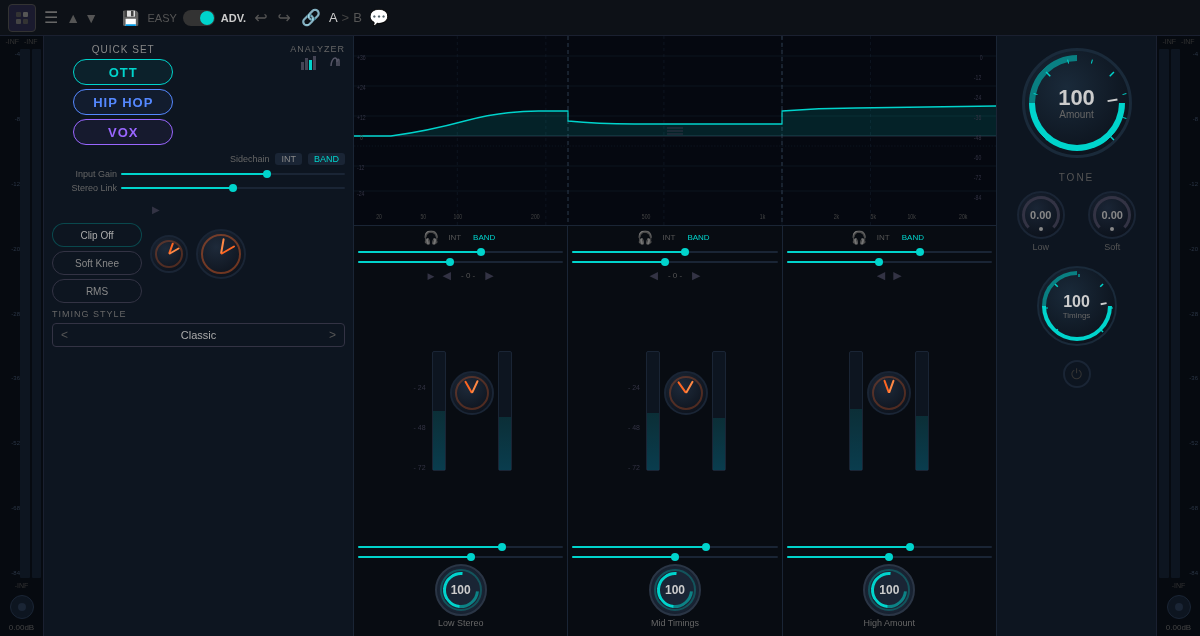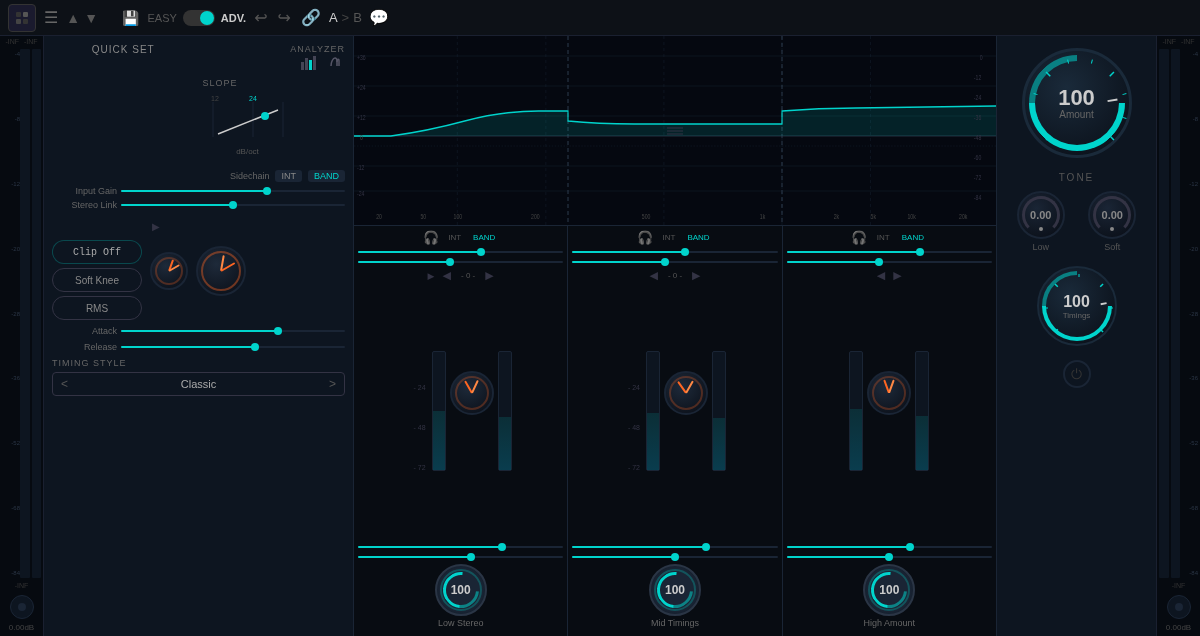--- a/index.html
+++ b/index.html
@@ -186,21 +186,20 @@
       background: #0d1520;
       color: #888;
       font-size: 10px;
       display: flex; align-items: center; justify-content: center;
       cursor: pointer;
       padding: 0 14px;
     }
     .toggle-btn.active {
       border-color: #00d4cc44;
       color: #aaa;
-      font-family: Liberation Mono, monospace;
     }
 
     .attack-release {
       display: flex;
       flex-direction: column;
       gap: 6px;
     }
 
     .timing-style {
       display: flex;
@@ -639,20 +638,25 @@
     </div>
     <div style="font-size:8px;color:#444;text-align:center;padding-bottom:4px;">0.00dB</div>
   </div>
 
   <div class="left-panel">
 
     <div style="display:flex;gap:8px;">
 
       <div style="flex:1;">
         <div class="quick-set-title">QUICK SET</div>
+        <div class="quick-set-buttons" style="margin-top:4px;">
+          <div class="qs-btn qs-ott">OTT</div>
+          <div class="qs-btn qs-hiphop">HIP HOP</div>
+          <div class="qs-btn qs-vox">VOX</div>
+        </div>
       </div>
 
       <div style="flex:1;">
         <div class="analyzer-title">ANALYZER</div>
         <div class="analyzer-icons">
           <span style="cursor:pointer;">
             <svg width="18" height="16" viewBox="0 0 18 16">
                 <rect x="0" y="8" width="3" height="8" fill="#445"></rect>
                 <rect x="4" y="4" width="3" height="12" fill="#445"></rect>
                 <rect x="8" y="6" width="3" height="10" fill="#00d4cc"></rect>
@@ -660,37 +664,20 @@
               </svg>
           </span>
           <span style="cursor:pointer;">
             <svg width="18" height="16" viewBox="0 0 18 16">
                 <path d="M4 12 C4 8 6 4 8 4 C10 4 10 6 10 8 L10 12" stroke="#556" fill="none" stroke-width="1.5"></path>
                 <path d="M10 8 C10 5 12 4 12 7 L12 12" stroke="#556" fill="none" stroke-width="1.5"></path>
               </svg>
           </span>
         </div>
 
-        <div style="margin-top:4px;">
-          <div class="slope-label">SLOPE</div>
-          <div style="position:relative;width:90px;height:70px;margin-top:4px;">
-            <svg width="90" height="55" viewBox="0 0 90 55">
-
-              <line x1="10" y1="10" x2="10" y2="45" stroke="#1a2535" stroke-width="1"></line>
-              <line x1="50" y1="10" x2="50" y2="45" stroke="#1a2535" stroke-width="1"></line>
-              <line x1="80" y1="10" x2="80" y2="45" stroke="#1a2535" stroke-width="1"></line>
-              <text x="8" y="9" font-size="7" fill="#444">12</text>
-              <text x="46" y="9" font-size="7" fill="#00d4cc">24</text>
-
-              <line x1="15" y1="42" x2="75" y2="18" stroke="#ccc" stroke-width="1.5"></line>
-              <circle cx="62" cy="24" r="4" fill="#00d4cc"></circle>
-            </svg>
-            <div style="font-size:8px;color:#555;text-align:center;margin-top:-4px;">dB/oct</div>
-          </div>
-        </div>
       </div>
     </div>
 
     <div style="display:flex;flex-direction:column;gap:4px;margin-top:2px;">
       <div class="sidechain-row">
         <span class="sc-label">Sidechain</span>
         <span class="sc-val">INT</span>
         <span class="sc-val active">BAND</span>
       </div>
       <div class="param-row">
@@ -727,36 +714,20 @@
           <div class="comp-knob-needle comp-knob-needle2" style="background:#ff8844;"></div>
         </div>
         <div class="comp-knob" style="width:50px;height:50px;">
           <div class="comp-knob-bg-arc" style="border-color:#ff662266;"></div>
           <div class="comp-knob-needle" style="background:#ff8844;height:16px;transform:translateX(-50%) rotate(10deg);"></div>
           <div class="comp-knob-needle comp-knob-needle2" style="background:#ff6622;height:16px;"></div>
         </div>
       </div>
     </div>
 
-    <div class="attack-release">
-      <div class="param-row">
-        <span class="param-label">Attack</span>
-        <div class="param-slider-track">
-          <div class="param-slider-fill" style="width:70%;"></div>
-          <div class="param-slider-thumb" style="left:70%;"></div>
-        </div>
-      </div>
-      <div class="param-row">
-        <span class="param-label">Release</span>
-        <div class="param-slider-track">
-          <div class="param-slider-fill" style="width:60%;"></div>
-          <div class="param-slider-thumb" style="left:60%;"></div>
-        </div>
-      </div>
-    </div>
 
     <div class="timing-style">
       <div class="timing-title">TIMING STYLE</div>
       <div class="timing-selector">
         <span class="timing-arrow" style="transform:scaleX(-1);display:inline-block;">&gt;</span>
         <span class="timing-value">Classic</span>
         <span class="timing-arrow">&gt;</span>
       </div>
     </div>
   </div>

